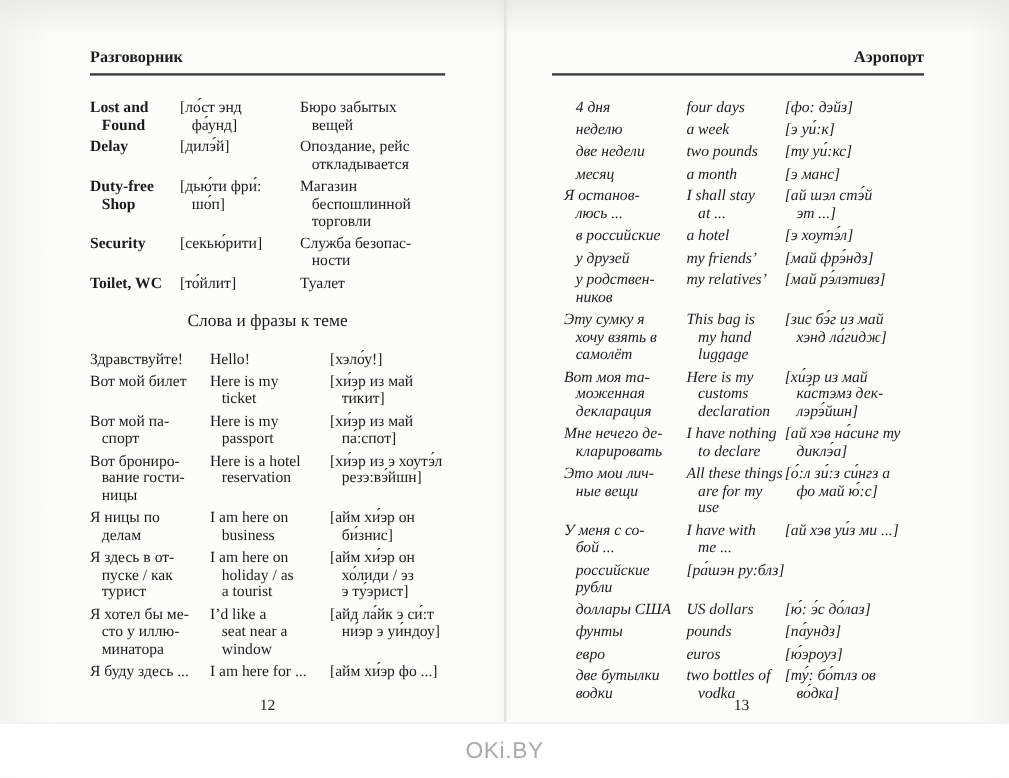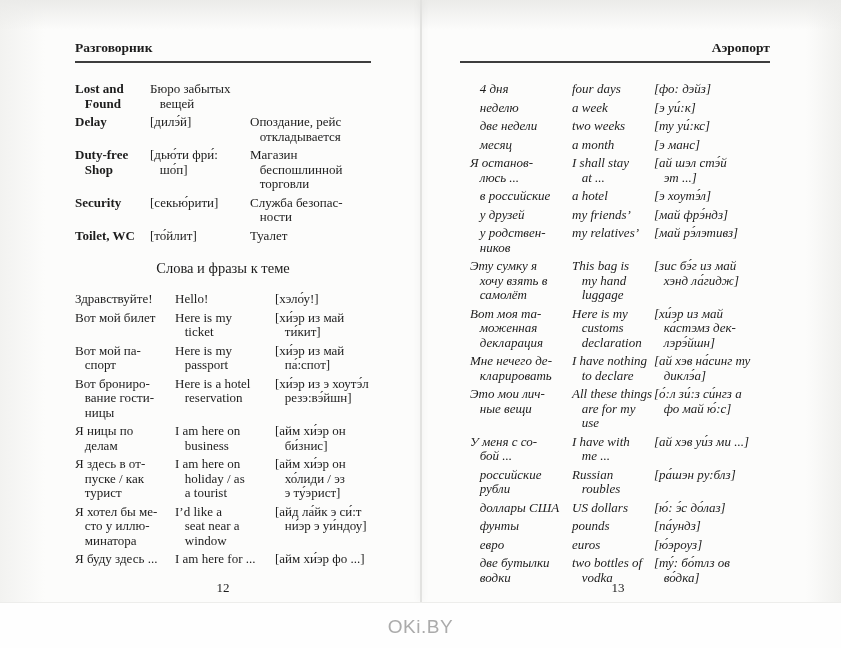--- a/index.html
+++ b/index.html
@@ -57,20 +57,22 @@
 
   <div class="gutter"></div>
 
   <div class="hdr left">Разговорник</div>
   <div class="rule left"></div>
 
   <div class="tbl dict">
       <div class="row">
         <div class="cell c1">Lost and
    Found</div>
+        <div class="cell c2">[ло́ст энд
+   фа́унд]</div>
         <div class="cell c3">Бюро забытых
    вещей</div>
       </div>
       <div class="row">
         <div class="cell c1">Delay</div>
         <div class="cell c2">[дилэ́й]</div>
         <div class="cell c3">Опоздание, рейс
    откладывается</div>
       </div>
       <div class="row">
@@ -174,21 +176,21 @@
         <div class="cell c2">four days</div>
         <div class="cell c3">[фо: дэйз]</div>
       </div>
       <div class="row">
         <div class="cell c1">   неделю</div>
         <div class="cell c2">a week</div>
         <div class="cell c3">[э уи́:к]</div>
       </div>
       <div class="row">
         <div class="cell c1">   две недели</div>
-        <div class="cell c2">two weeks</div>
+        <div class="cell c2">two pounds</div>
         <div class="cell c3">[ту уи́:кс]</div>
       </div>
       <div class="row">
         <div class="cell c1">   месяц</div>
         <div class="cell c2">a month</div>
         <div class="cell c3">[э манс]</div>
       </div>
       <div class="row">
         <div class="cell c1">Я останов-
    люсь ...</div>
@@ -254,22 +256,20 @@
       <div class="row">
         <div class="cell c1">У меня с со-
    бой ...</div>
         <div class="cell c2">I have with
    me ...</div>
         <div class="cell c3">[ай хэв уи́з ми ...]</div>
       </div>
       <div class="row">
         <div class="cell c1">   российские
    рубли</div>
-        <div class="cell c2">Russian
-   roubles</div>
         <div class="cell c3">[ра́шэн ру:блз]</div>
       </div>
       <div class="row">
         <div class="cell c1">   доллары США</div>
         <div class="cell c2">US dollars</div>
         <div class="cell c3">[ю́: э́с до́лаз]</div>
       </div>
       <div class="row">
         <div class="cell c1">   фунты</div>
         <div class="cell c2">pounds</div>

